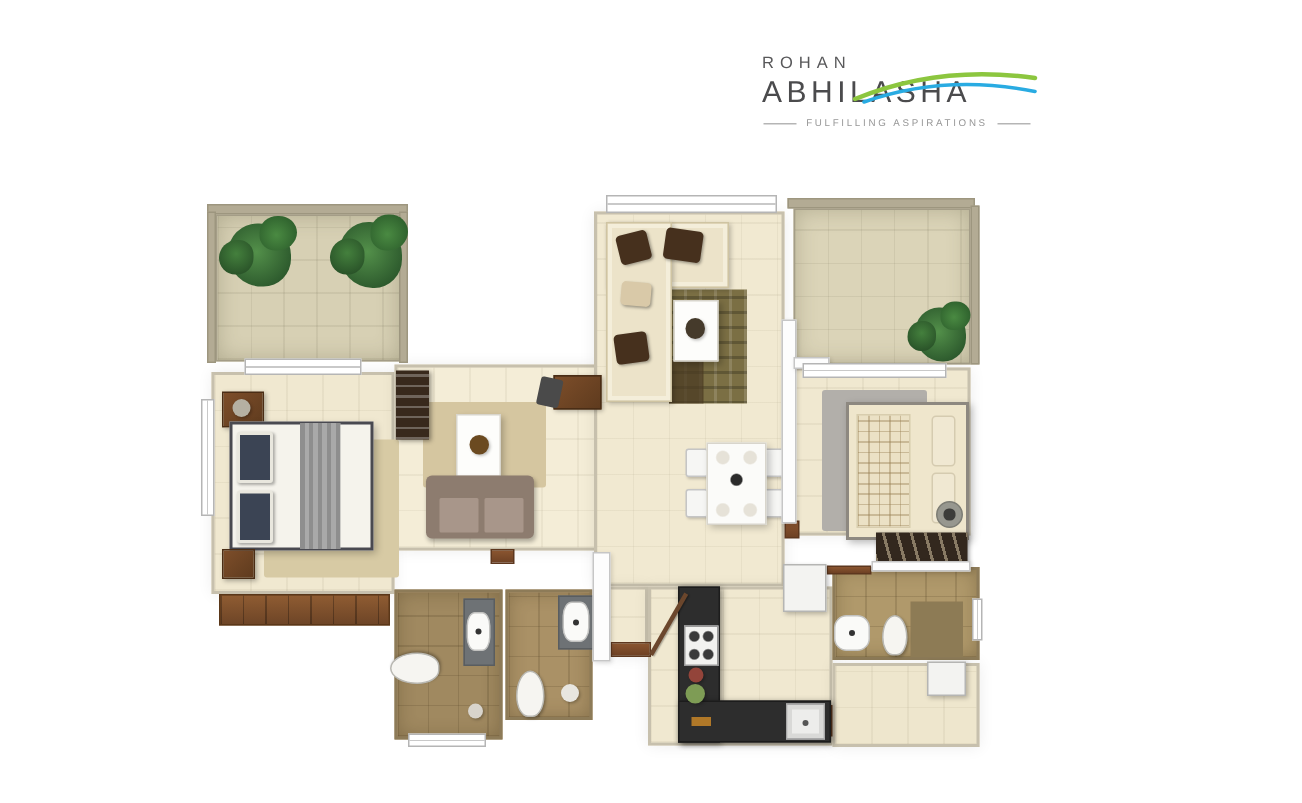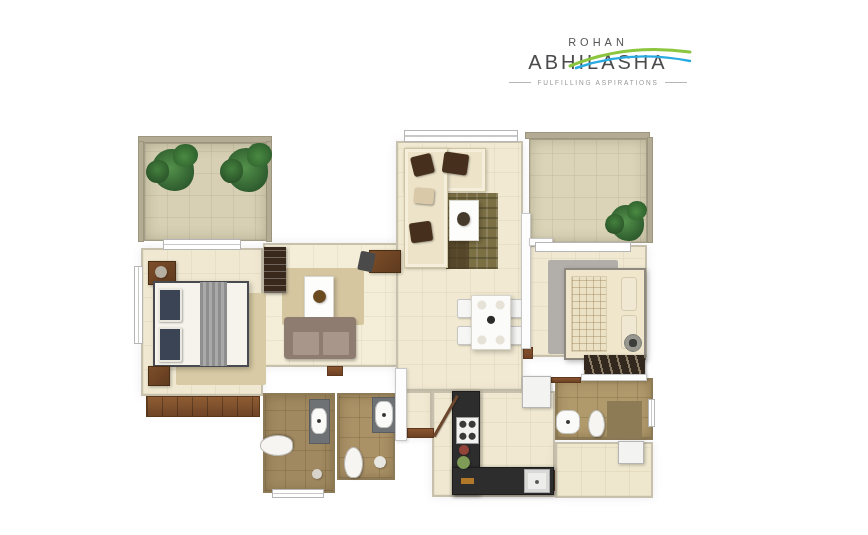--- a/index.html
+++ b/index.html
@@ -1,21 +1,21 @@
 <!DOCTYPE html>
 <html><head>
 <meta charset="utf-8">
 <title>Floor Plan</title>
 <style>
   html,body{margin:0;padding:0;background:#ffffff;}
   body{font-family:"Liberation Sans", sans-serif;}
   #stage{position:relative;width:868px;height:535px;background:#fff;overflow:hidden;}
 
   
-  .logo{position:absolute;left:508px;top:36px;width:180px;text-align:center;color:#55565a;}
+  .logo{position:absolute;left:508px;top:36px;width:180px;text-align:left;color:#55565a;}
   .logo .brand{font-size:11px;letter-spacing:4px;color:#58585a;margin-bottom:2px;}
   .logo .name{position:relative;font-size:20px;letter-spacing:3px;color:#4b4b4d;font-weight:500;line-height:24px;}
   .logo .swoosh{position:absolute;right:-6px;top:-8px;pointer-events:none;}
   .logo .tagline-row{display:flex;align-items:center;justify-content:center;margin-top:5px;}
   .logo .dash{display:inline-block;width:22px;height:1px;background:#b5b5b5;}
   .logo .tagline{font-size:6.5px;letter-spacing:1.8px;color:#979797;margin:0 6px;white-space:nowrap;}
 
   
   .fp{position:absolute;box-sizing:border-box;}
 

